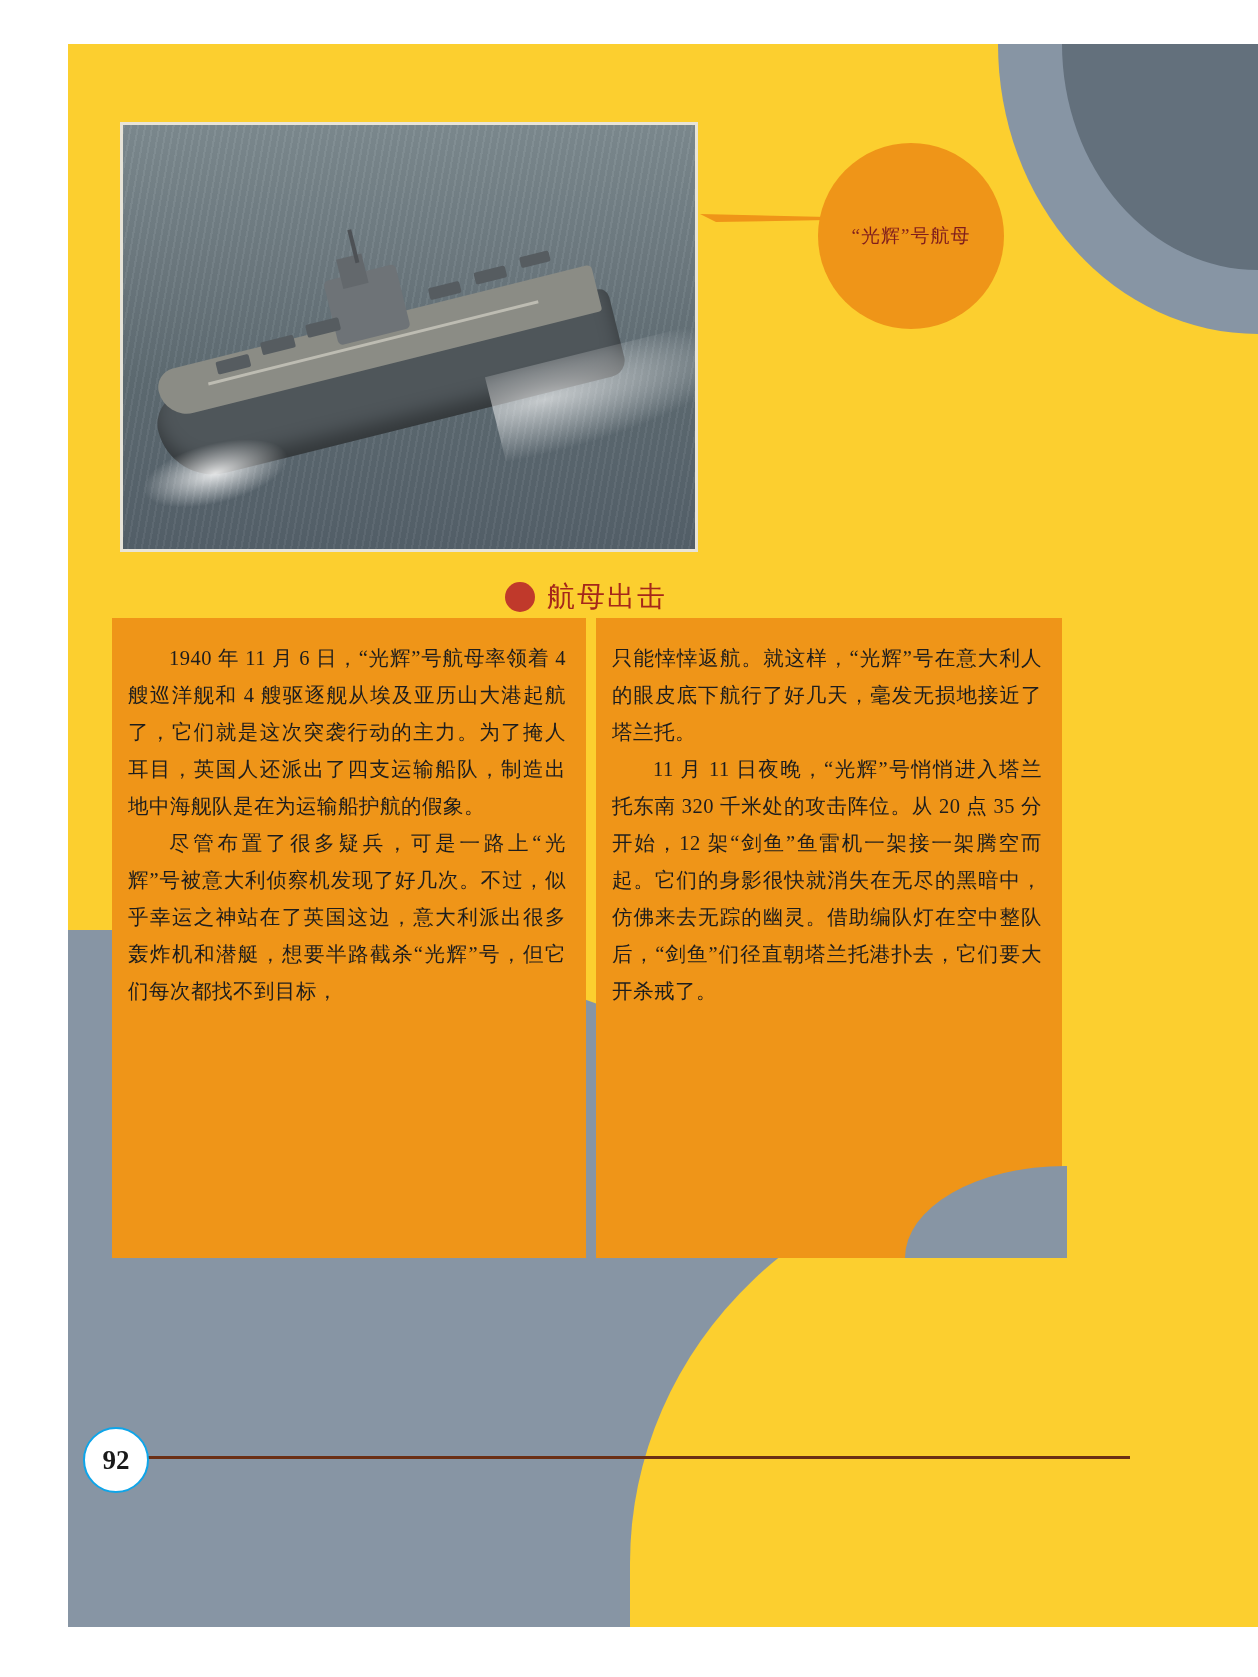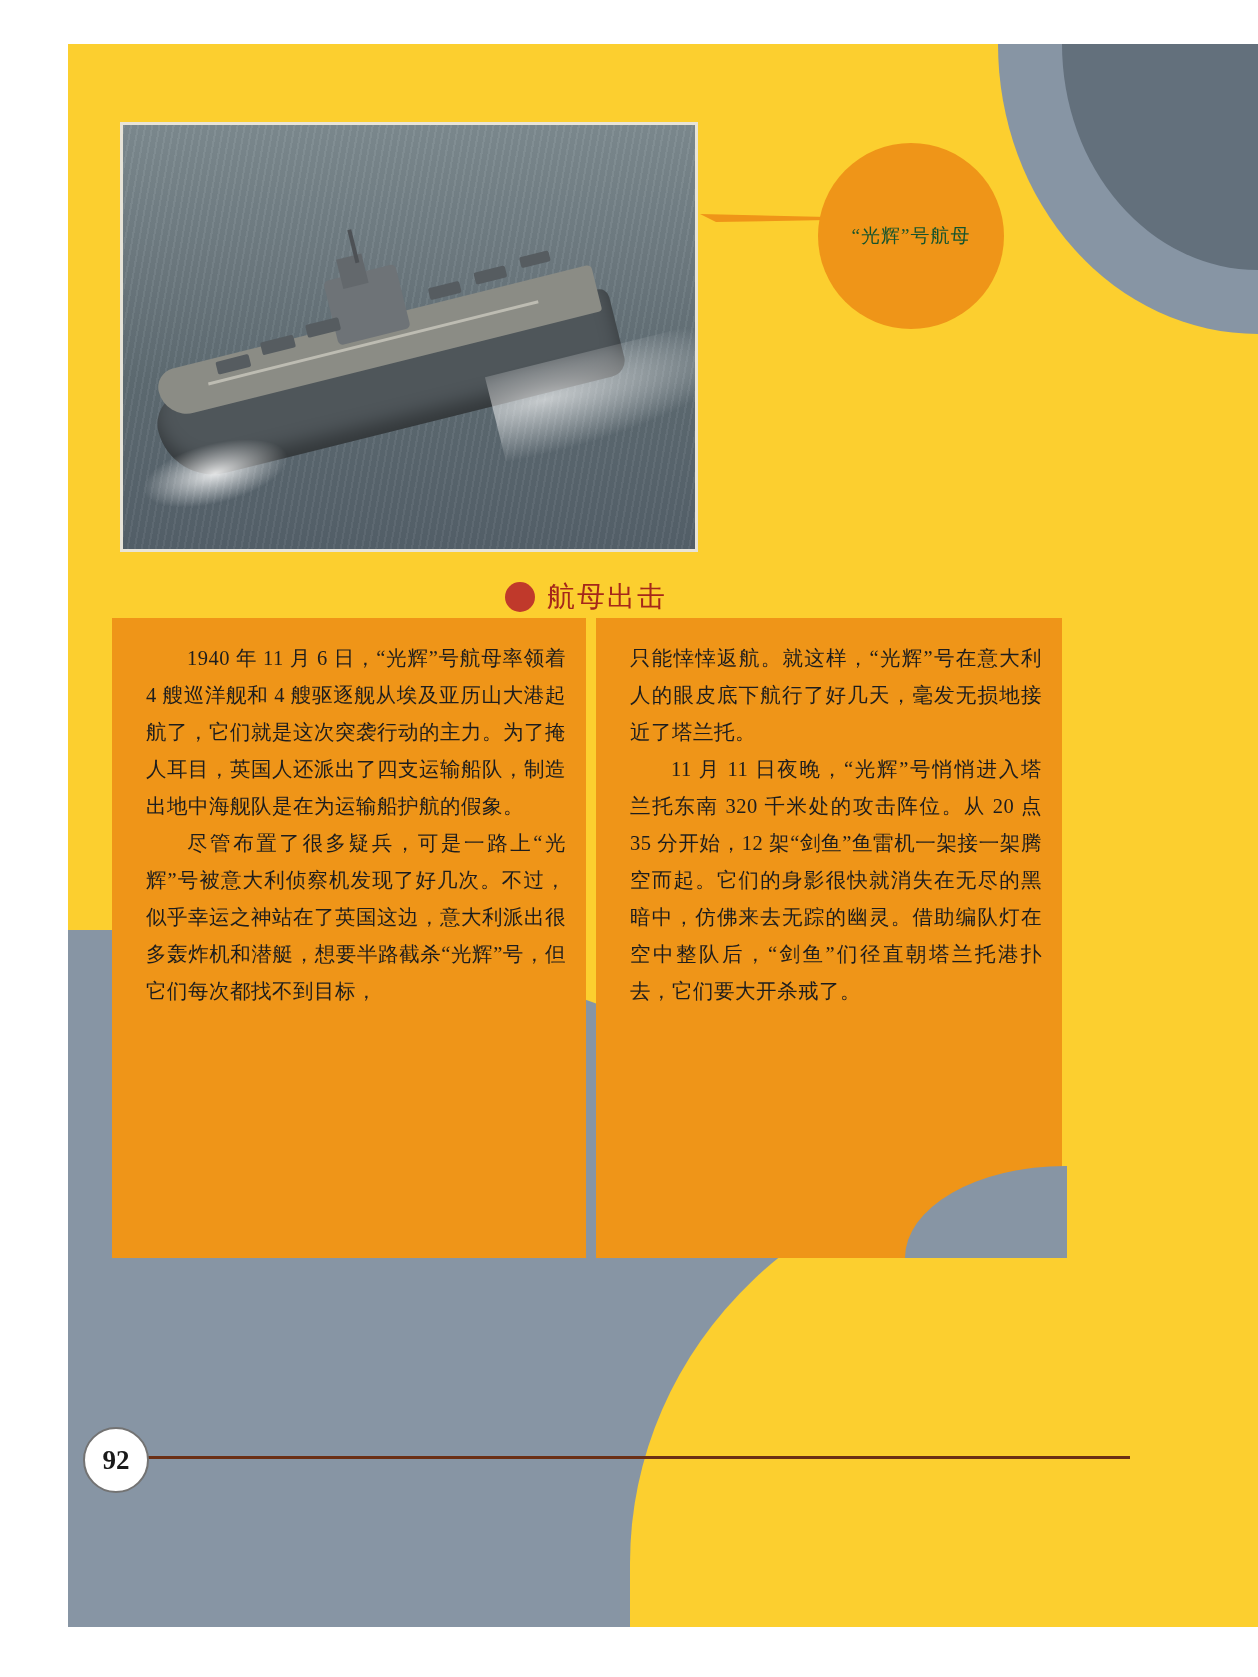--- a/index.html
+++ b/index.html
@@ -209,21 +209,21 @@
     height: 186px;
     border-radius: 50%;
     background: #ef9518;
     display: flex;
     align-items: center;
     justify-content: center;
   }
   .callout-label {
     font-family: "Liberation Serif", serif;
     font-size: 19px;
-    color: #14532d;
+    color: #7f1d1d;
     letter-spacing: 1px;
     white-space: nowrap;
   }
   .callout-arrow {
     position: absolute;
     left: 700px;
     top: 212px;
     width: 128px;
     height: 14px;
   }
@@ -249,21 +249,21 @@
     font-size: 28px;
     color: #a5271b;
     letter-spacing: 2px;
   }
   
   .col {
     position: absolute;
     top: 618px;
     background: #ef9518;
     box-sizing: border-box;
-    padding: 22px 20px 18px 34px;
+    padding: 22px 20px 18px 16px;
   }
   .col-left {
     left: 112px;
     width: 474px;
     height: 640px;
   }
   .col-right {
     left: 596px;
     width: 466px;
     height: 640px;
@@ -301,21 +301,21 @@
     background: #6b2f14;
   }
   .page-num {
     position: absolute;
     left: 83px;
     top: 1427px;
     width: 62px;
     height: 62px;
     border-radius: 50%;
     background: #ffffff;
-    border: 2px solid #737373;
+    border: 2px solid #0ea5e9;
     display: flex;
     align-items: center;
     justify-content: center;
     font-family: "Liberation Serif", serif;
     font-size: 27px;
     font-weight: bold;
     color: #1a1a1a;
   }
 </style>
 </head>

